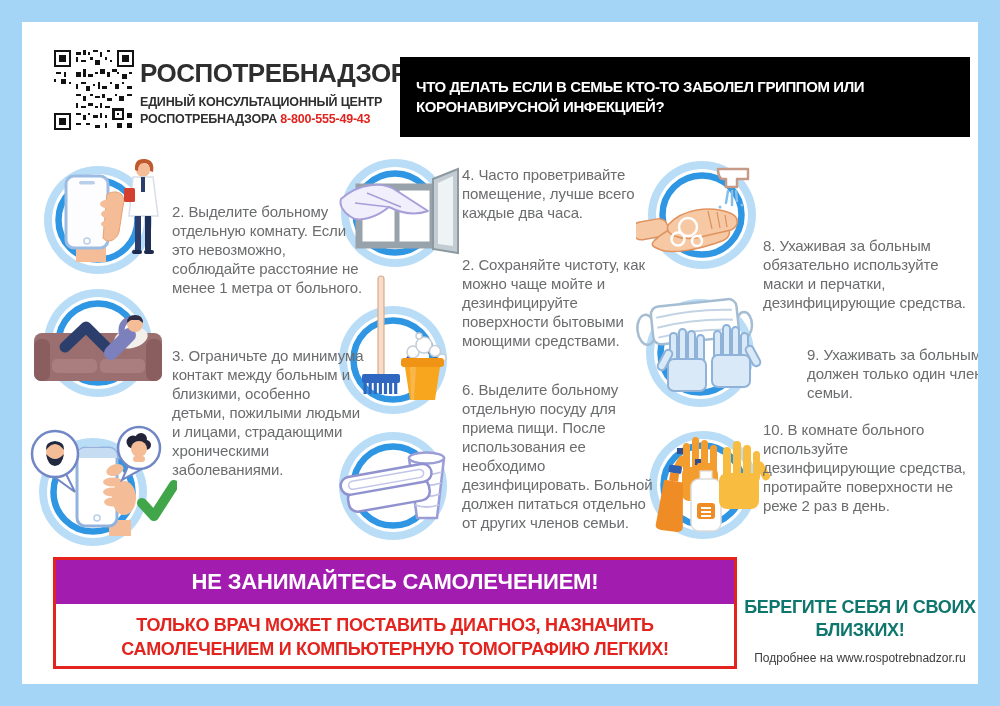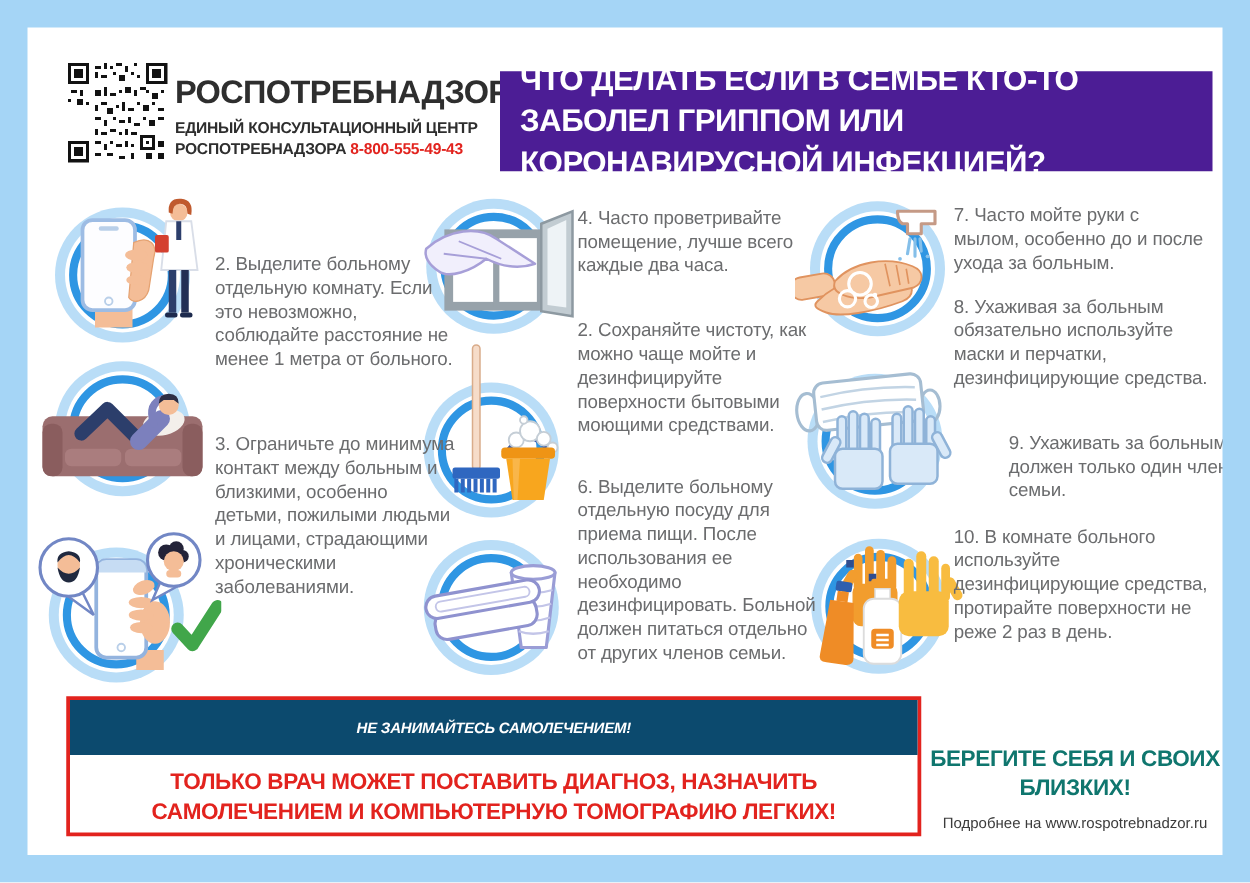--- a/index.html
+++ b/index.html
@@ -8,23 +8,23 @@
     font-family:"Liberation Sans","DejaVu Sans",sans-serif;overflow:hidden;
   }
   .frame{position:absolute;inset:0;border:22px solid #a5d5f6;pointer-events:none;z-index:6;}
   .abs{position:absolute;}
   
   .qr{left:54px;top:50px;width:80px;height:80px;}
   .org-name{left:140px;top:58px;font-size:26px;font-weight:700;letter-spacing:-0.5px;color:#2e2e2e;}
   .logo-sub{left:140px;top:94px;font-size:12.5px;line-height:17px;font-weight:700;color:#2e2e2e;letter-spacing:-0.2px;}
   .phone{color:#e2231e;}
   .banner{
-    left:400px;top:57px;width:570px;height:80px;background:#4c1d95;color:#ffffff;
+    left:400px;top:57px;width:570px;height:80px;background:#000000;color:#ffffff;
     display:flex;align-items:center;padding:0 16px;box-sizing:border-box;
-    font-size:25px;font-weight:700;line-height:1.32;letter-spacing:-0.4px;
+    font-size:15px;font-weight:700;line-height:1.32;letter-spacing:-0.4px;
   }
   
   .step{font-size:15px;line-height:19px;color:#6b6c6e;letter-spacing:-0.1px;}
   .t1{left:172px;top:167px;width:192px;}
   .t2{left:172px;top:202px;width:192px;}
   .t3{left:172px;top:346px;width:192px;}
   .t4{left:462px;top:165px;width:192px;}
   .t5{left:462px;top:255px;width:196px;}
   .t6{left:462px;top:380px;width:196px;}
   .t7{left:763px;top:163px;width:204px;}
@@ -36,22 +36,22 @@
   .i2{left:28px;top:281px;}
   .i3{left:25px;top:418px;}
   .i4{left:331px;top:149px;}
   .i5{left:328px;top:272px;}
   .i6{left:329px;top:424px;}
   .i7{left:636px;top:149px;}
   .i8{left:628px;top:287px;}
   .i10{left:635px;top:421px;}
   
   .warning-box{left:53px;top:557px;width:684px;height:112px;border:3px solid #e2231e;background:#fff;box-sizing:border-box;z-index:4;}
-  .warning-band{height:44px;background:#0c4a6e;color:#fff;display:flex;align-items:center;justify-content:center;
-    font-size:12px;font-weight:700;letter-spacing:-0.2px;font-style:italic;}
+  .warning-band{height:44px;background:#a21caf;color:#fff;display:flex;align-items:center;justify-content:center;
+    font-size:22px;font-weight:700;letter-spacing:-0.2px;}
   .warning-text{color:#e2231e;font-weight:700;font-size:18px;text-align:center;padding:9px 18px 0;line-height:1.35;letter-spacing:-0.3px;}
   .closing{left:742px;top:596px;width:236px;text-align:center;color:#0f766e;font-size:18px;font-weight:700;line-height:1.3;letter-spacing:-0.3px;}
   .website{left:740px;top:651px;width:240px;text-align:center;color:#3c3c3c;font-size:12px;white-space:nowrap;}
 </style>
 </head>
 <body>
 
 <div class="poster">
   <div class="frame"></div>
 
@@ -291,21 +291,20 @@
       <rect x="124" y="40" width="8" height="20" rx="4" transform="rotate(-30 128 50)"></rect>
       <rect x="84" y="52" width="40" height="36" rx="8"></rect>
     </g>
   </svg>
 
   <div class="abs step t2">2. Выделите больному отдельную комнату. Если это невозможно, соблюдайте расстояние не менее 1 метра от больного.</div>
   <div class="abs step t3">3. Ограничьте до минимума контакт между больным и близкими, особенно детьми, пожилыми людьми и лицами, страдающими хроническими заболеваниями.</div>
   <div class="abs step t4">4. Часто проветривайте помещение, лучше всего каждые два часа.</div>
   <div class="abs step t5">2. Сохраняйте чистоту, как можно чаще мойте и дезинфицируйте поверхности бытовыми моющими средствами.</div>
   <div class="abs step t6">6. Выделите больному отдельную посуду для приема пищи. После использования ее необходимо дезинфицировать. Больной должен питаться отдельно от других членов семьи.</div>
-  <div class="abs step t7">7. Часто мойте руки с мылом, особенно до и после ухода за больным.</div>
   <div class="abs step t8">8. Ухаживая за больным обязательно используйте маски и перчатки, дезинфицирующие средства.</div>
   <div class="abs step t9">9. Ухаживать за больным должен только один член семьи.</div>
   <div class="abs step t10">10. В комнате больного используйте дезинфицирующие средства, протирайте поверхности не реже 2 раз в день.</div>
 
   <div class="abs warning-box">
     <div class="warning-band">НЕ ЗАНИМАЙТЕСЬ САМОЛЕЧЕНИЕМ!</div>
     <div class="warning-text">ТОЛЬКО ВРАЧ МОЖЕТ ПОСТАВИТЬ ДИАГНОЗ, НАЗНАЧИТЬ САМОЛЕЧЕНИЕМ И КОМПЬЮТЕРНУЮ ТОМОГРАФИЮ ЛЕГКИХ!</div>
   </div>
   <div class="abs closing">БЕРЕГИТЕ СЕБЯ И СВОИХ БЛИЗКИХ!</div>
   <div class="abs website">Подробнее на www.rospotrebnadzor.ru</div>

